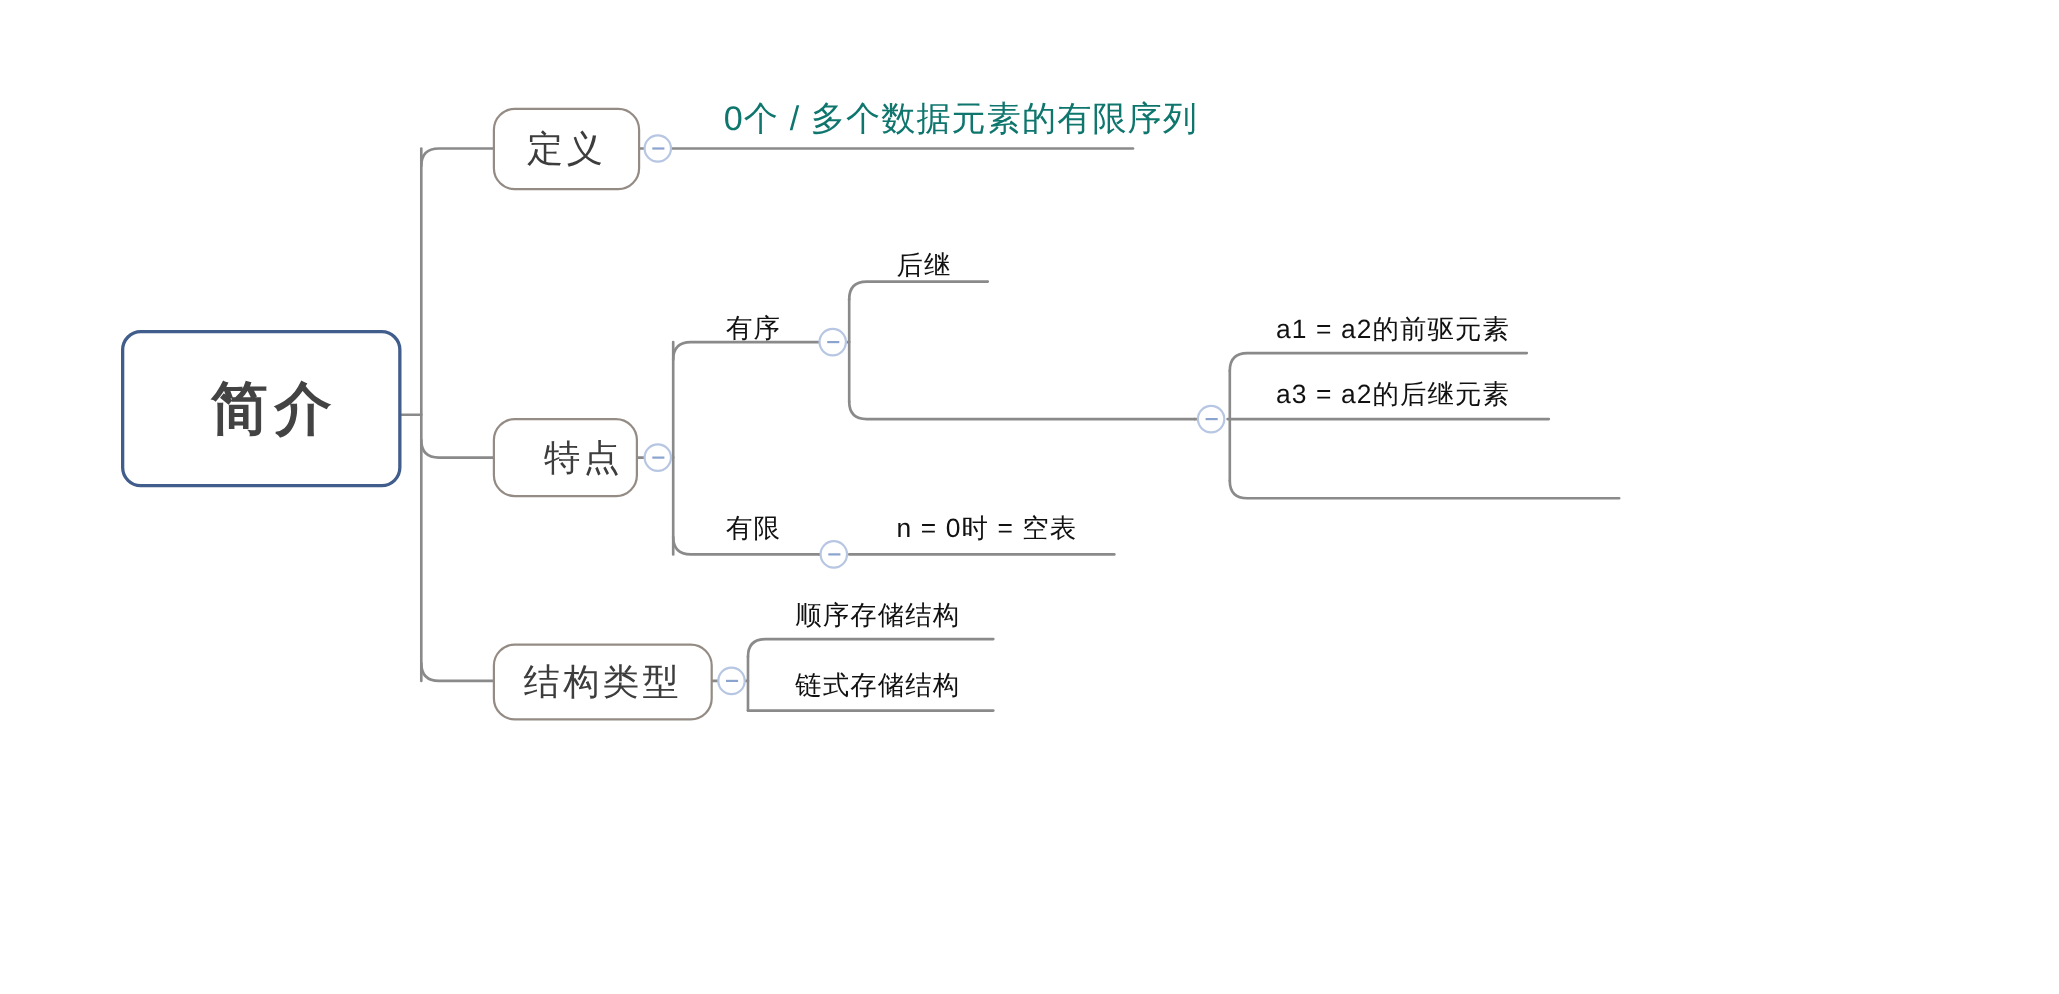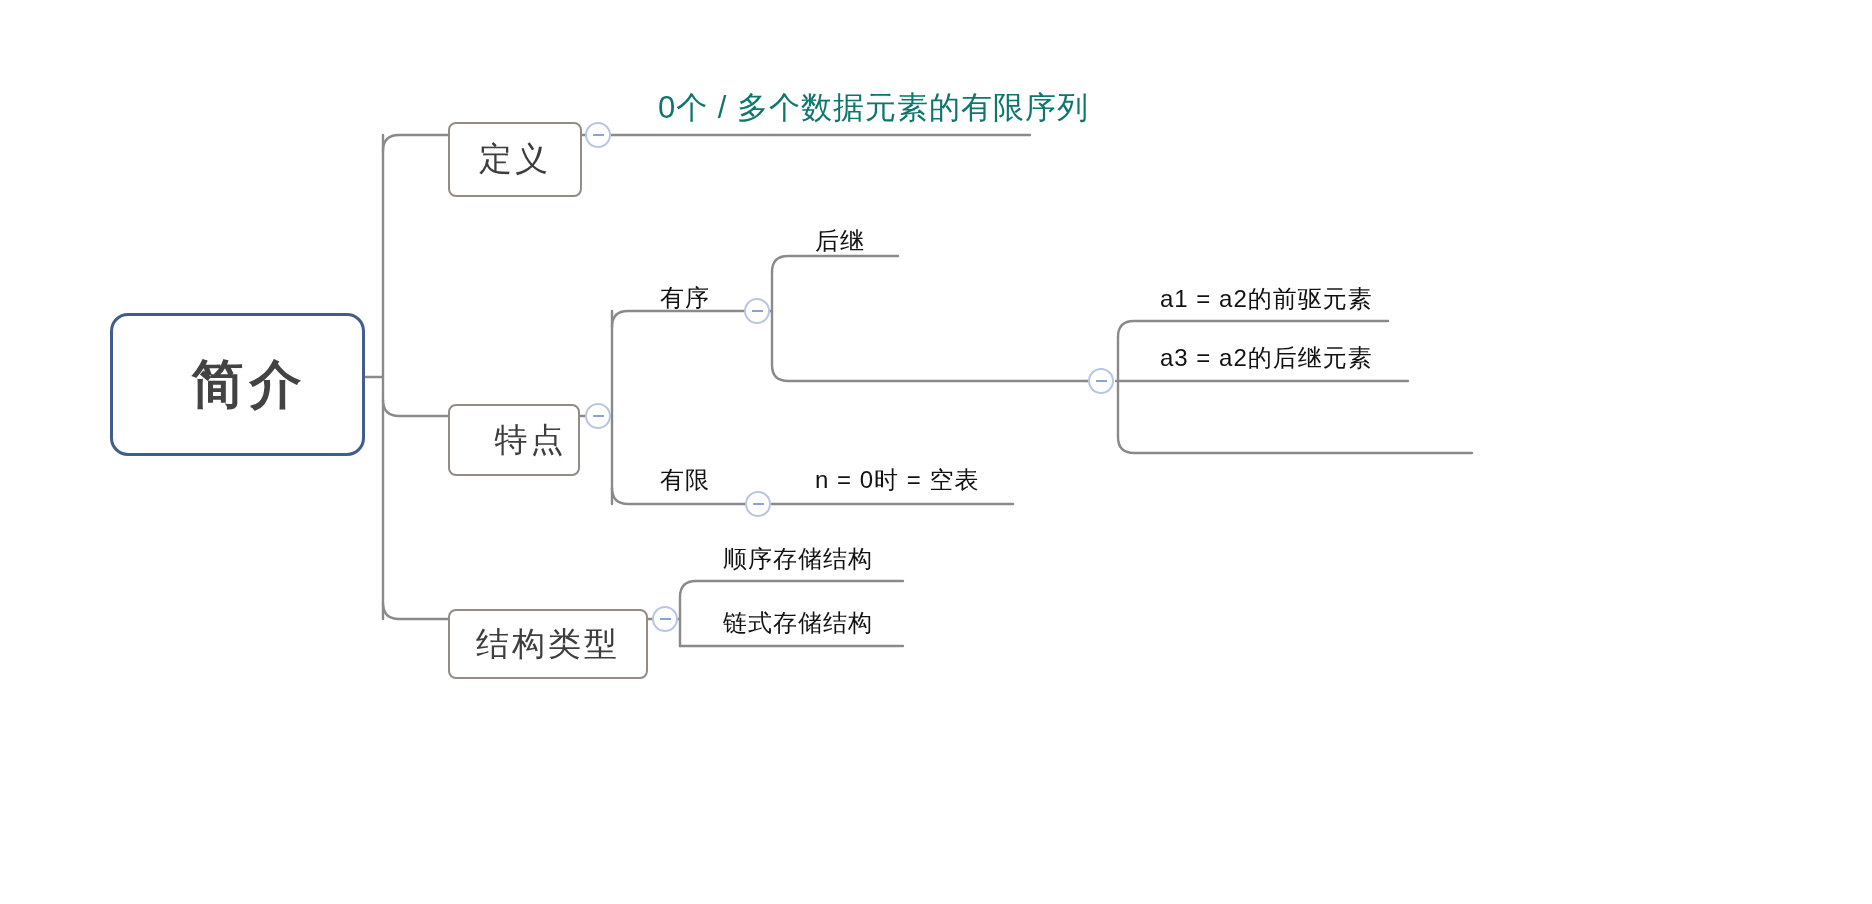--- a/index.html
+++ b/index.html
@@ -40,26 +40,25 @@
     border: 3px solid #415d8c;
     border-radius: 18px;
     background: #ffffff;
     font-size: 52px;
     font-weight: bold;
     letter-spacing: 6px;
     color: #434343;
   }
   .node-box {
     border: 2px solid #948c84;
-    border-radius: 8px;
+    border-radius: 20px;
     background: #ffffff;
     font-size: 33px;
     letter-spacing: 3px;
     color: #3d3d3d;
-    margin-top: 24px;
   }
   .node-plain {
     font-size: 31px;
     color: #0f766e;
     letter-spacing: 1px;
     background: transparent;
   }
   .node-plain-lg {
     font-size: 24px;
     color: #111111;
@@ -140,21 +139,21 @@
       <path d="M648,619 L654,619"></path>
       <path d="M678,619 L680,619"></path>
       <path d="M680,597 L680,646"></path>
 
       <path d="M680,597 Q680,581 696,581 L903,581"></path>
 
       <path d="M680,646 L903,646"></path>
     </g>
   </svg>
 
-  <div class="node node-root" style="left:110px; top:313px; width:255px; height:143px;padding-left:24px;">简介</div>
+  <div class="node node-root" style="left:110px; top:300px; width:255px; height:143px;padding-left:24px;">简介</div>
 
   <div class="node node-box" style="left:448px; top:98px; width:134px; height:75px;">定义</div>
 
   <div class="toggle" style="left:585px; top:122px;">
       <span class="bar"></span>
     </div>
 
   <div class="node node-plain" style="left:658px; top:90px; height:36px; justify-content:flex-start;">0个 / 多个数据元素的有限序列</div>
 
   <div class="node node-box" style="left:448px; top:380px; width:132px; height:72px;padding-left:33px;">特点</div>

